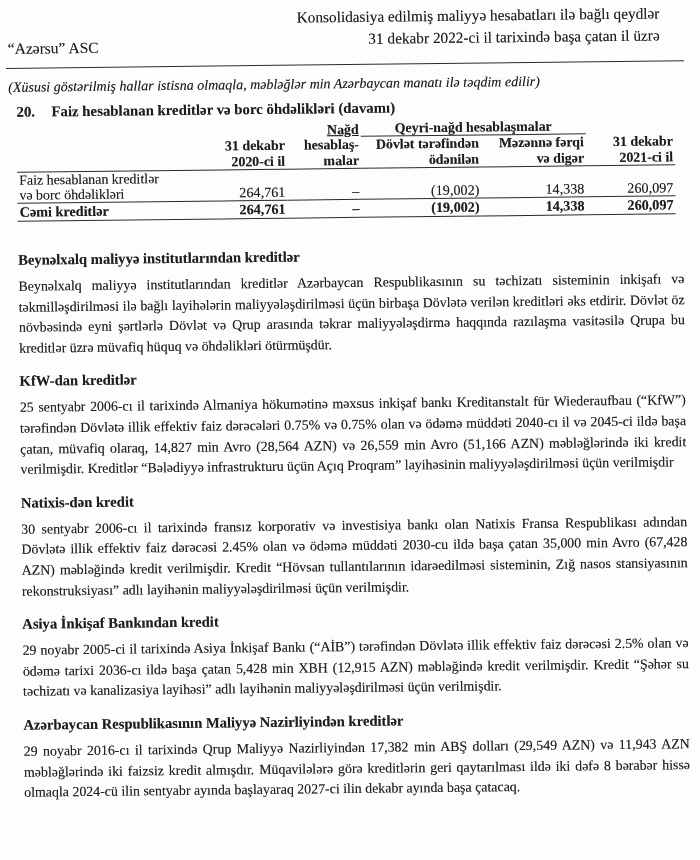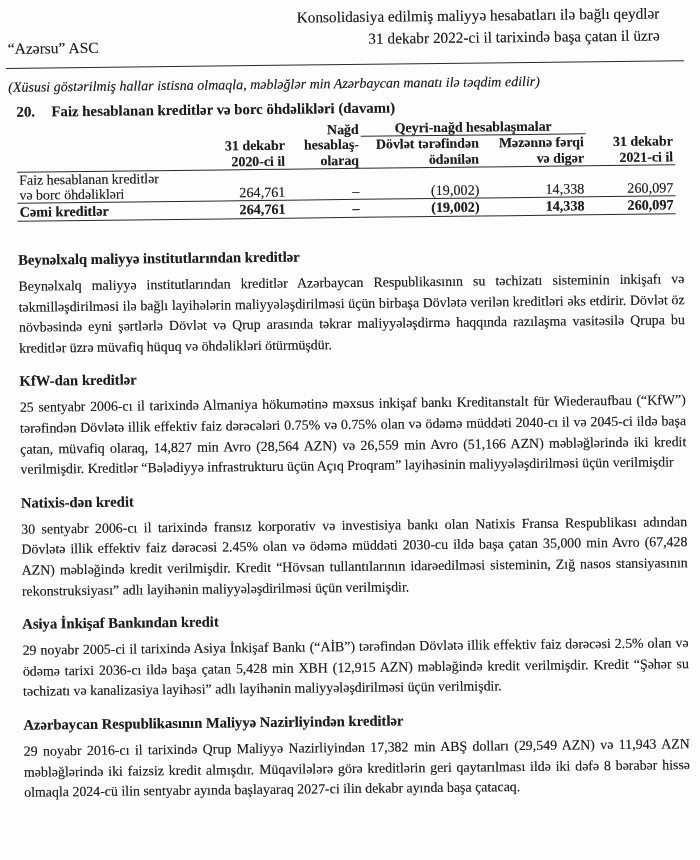--- a/index.html
+++ b/index.html
@@ -20,21 +20,21 @@
   
   .sec13{position:absolute;top:100px;left:20px;font-weight:bold;font-size:14.8px;}
   .secnum{display:inline-block;width:35px;}
 
   
   table.fin{position:absolute;top:121px;left:20px;width:658px;border-collapse:collapse;table-layout:fixed;font-size:13.9px;}
   table.fin td{padding:0 2px;vertical-align:bottom;overflow:hidden;}
   .num{text-align:right;white-space:pre-line;}
   .lbl{text-align:left;white-space:pre-line;}
   .grow td{line-height:15px;}
-  .c3top{font-weight:bold;padding-bottom:1px;}
+  .c3top{font-weight:bold;padding-bottom:1px;text-decoration:underline;}
   .grp{text-align:center;font-weight:bold;border-bottom:1.6px solid #2a2a2a;padding-bottom:1px;}
   .hrow td{border-bottom:1.6px solid #2a2a2a;font-weight:bold;line-height:15.5px;padding-bottom:3px;}
   .r1 td{border-bottom:1.6px solid #2a2a2a;line-height:15px;padding-top:3px;padding-bottom:4px;font-size:14.2px;}
   .r1 .lbl{font-size:13.9px;}
   .r2 td{border-bottom:1.7px solid #2a2a2a;font-weight:bold;padding-top:2px;padding-bottom:4px;font-size:14.2px;}
 
   
   .bodytext{position:absolute;top:234px;left:20px;width:666px;}
   .sec{margin-top:14px;}
   .sec .h{font-weight:bold;font-size:14.6px;margin:0 0 8px 0;}
@@ -72,21 +72,21 @@
           <td class="lbl" colspan="2"></td>
           <td class="num c3top">Nağd</td>
           <td class="grp" colspan="2">Qeyri-nağd hesablaşmalar</td>
           <td></td>
         </tr>
         <tr class="hrow">
           <td class="lbl"></td>
           <td class="num">31 dekabr
 2020-ci il</td>
           <td class="num">hesablaş-
-olaraq</td>
+malar</td>
           <td class="num">Dövlət tərəfindən
 ödənilən</td>
           <td class="num">Məzənnə fərqi
 və digər</td>
           <td class="num">31 dekabr
 2021-ci il</td>
         </tr>
         <tr class="r1">
           <td class="lbl">Faiz hesablanan kreditlər
 və borc öhdəlikləri</td>

